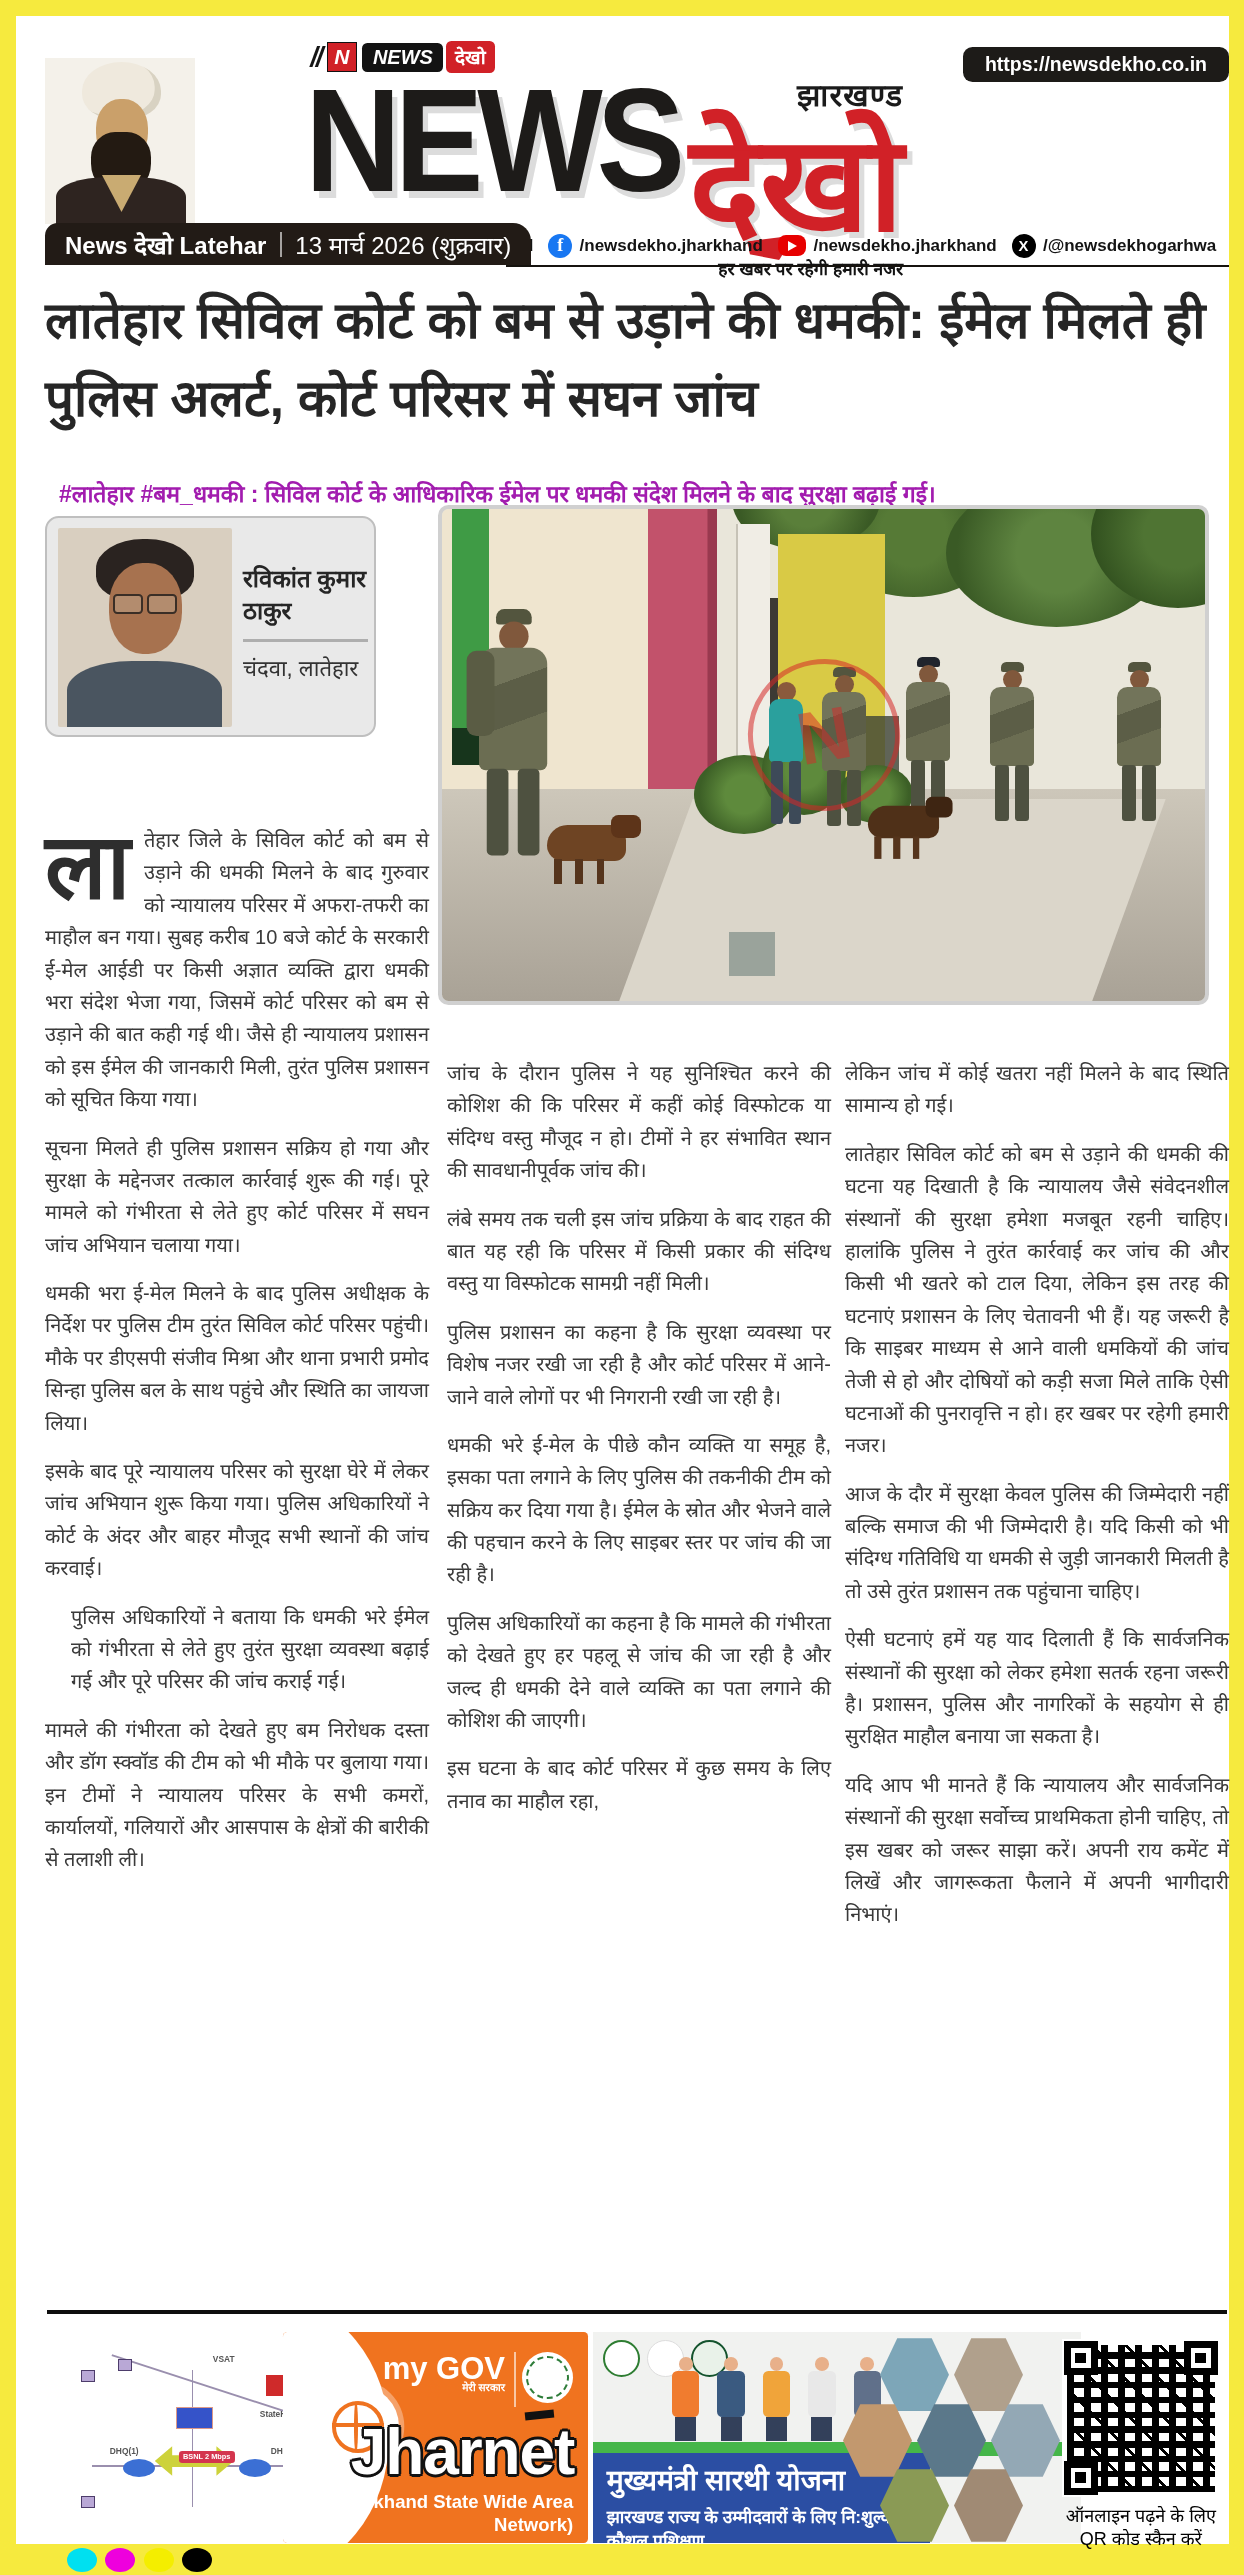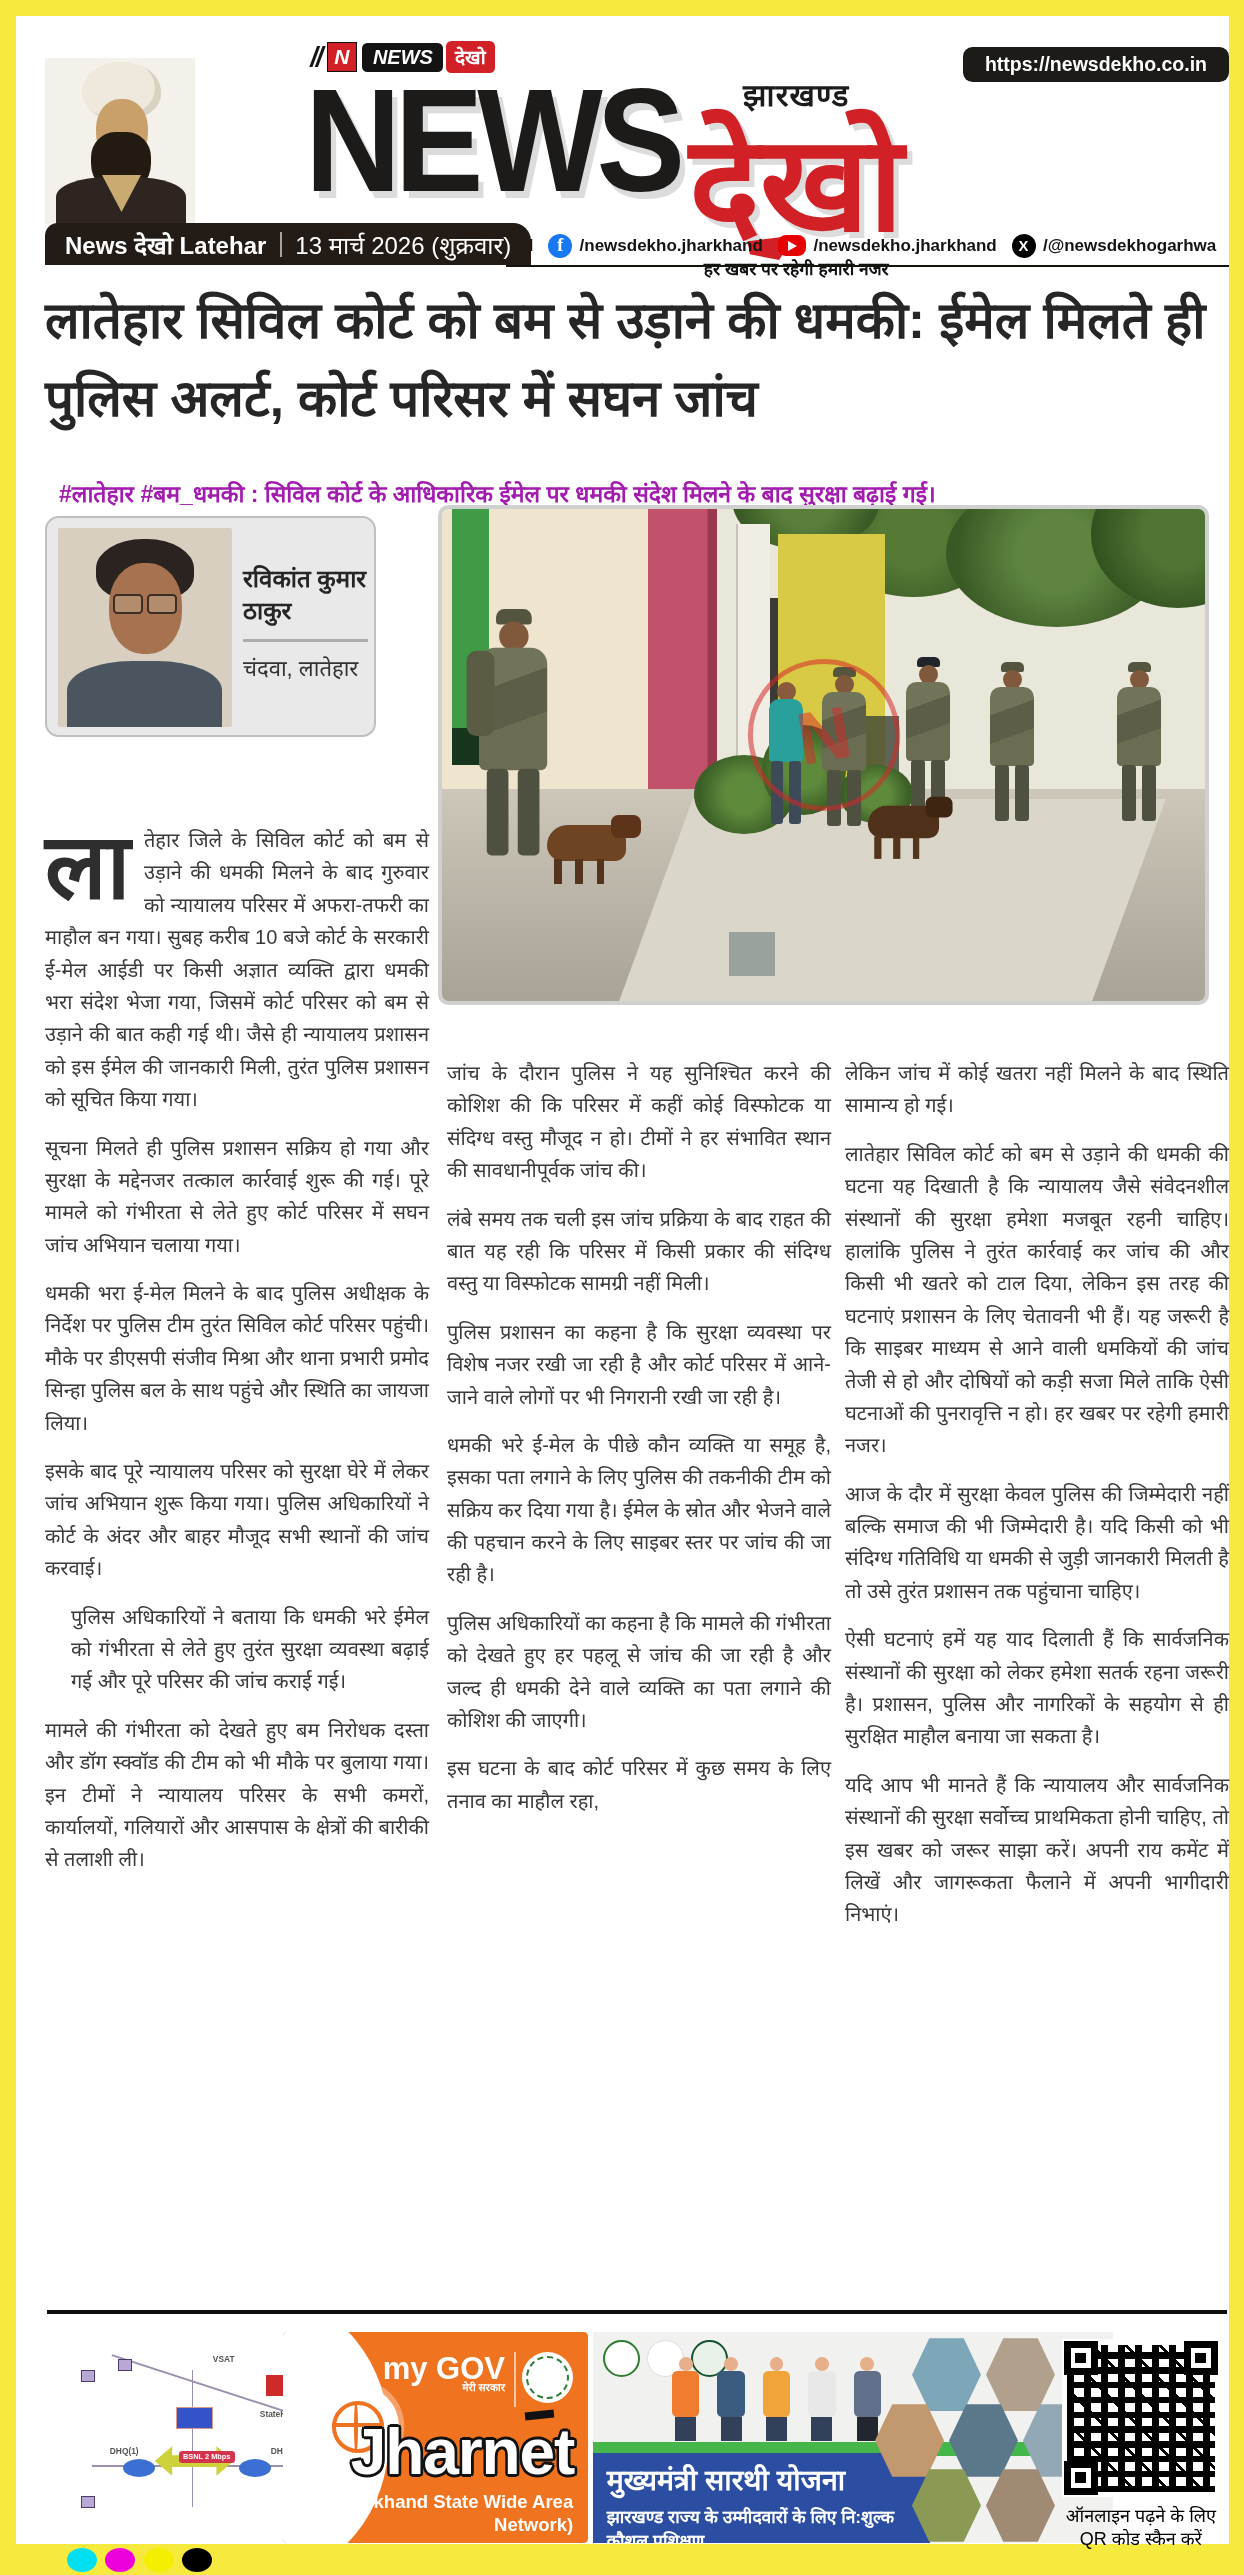--- a/index.html
+++ b/index.html
@@ -21,21 +21,21 @@
   .logo{position:absolute;left:289px;top:25px;width:685px;}
   .logo-badge{display:inline-flex;align-items:center;gap:5.3px;margin-left:5.3px;}
   .lb-slash{font-size:27.4px;font-weight:900;font-style:italic;color:#151515;letter-spacing:-2.1px;}
   .lb-n{width:28.5px;height:28.5px;background:#d12127;color:#fff;display:flex;align-items:center;justify-content:center;
         font-size:21px;font-weight:900;font-style:italic;border:1.6px solid #111;}
   .lb-news{background:#131313;color:#fff;font-style:italic;font-weight:800;font-size:20px;padding:3.2px 10.5px;border-radius:5.3px;}
   .lb-dekho{background:#d12127;color:#fff;font-weight:800;font-size:19px;padding:3.2px 9.5px;border-radius:5.3px;margin-left:-3.2px;}
   .logo-main{display:flex;align-items:flex-start;margin-top:0;}
   .logo-news{font-size:133px;font-weight:900;letter-spacing:-6.3px;line-height:.92;color:#1d1b19;
              transform:scaleY(1.1);transform-origin:top left;text-shadow:5.3px 6.3px 0 #dcdcdc;}
-  .logo-right{display:flex;flex-direction:column;align-items:center;margin-left:10.5px;}
+  .logo-right{display:flex;flex-direction:column;align-items:flex-end;margin-left:10.5px;}
   .logo-state{font-size:31px;font-weight:800;color:#1b1b1b;letter-spacing:1.1px;}
   .logo-dekho{font-size:133px;font-weight:800;color:#d12127;line-height:1.05;text-shadow:5.3px 6.3px 0 #dcdcdc;}
   .logo-tagline{font-size:17.4px;font-weight:800;color:#121212;margin-top:1.1px;white-space:nowrap;}
   .logo-ribbon{position:absolute;left:444px;top:196px;width:47px;height:24px;background:#d12127;
                clip-path:polygon(0 0,100% 10%,60% 100%,0 55%);transform:rotate(-10deg);}
 
   .datebar{position:absolute;left:29px;top:207px;height:42px;padding:0 20px;background:#221b16;z-index:6;
            border-radius:12.7px 18px 0 0;display:flex;align-items:center;gap:13.7px;color:#fff;font-size:24px;}
   .datebar .ed{font-weight:800;}
   .datebar .sep{width:1.6px;height:25px;background:#ffffff99;}
@@ -139,21 +139,21 @@
   .jh-mygov .a{font-size:31px;font-weight:900;}
   .jh-mygov .b2{font-size:10.5px;font-weight:700;}
   .jh-div{position:absolute;right:72px;top:20px;width:1.6px;height:55px;background:#ffffff99;}
   .jh-seal{position:absolute;right:14.8px;top:20px;width:51px;height:51px;background:#fff;border-radius:50%;}
   .jh-seal i{position:absolute;inset:4.2px;border:2.6px dashed #2e7d39;border-radius:50%;}
   .jh-brand{position:absolute;right:13.7px;top:83px;font-size:64px;font-weight:900;color:#fff;letter-spacing:-1.1px;
             text-shadow:-2.6px 0 0 #121212,2.6px 0 0 #121212,0 -2.6px 0 #121212,0 2.6px 0 #121212,-2.1px -2.1px 0 #121212,2.1px 2.1px 0 #121212,-2.1px 2.1px 0 #121212,2.1px -2.1px 0 #121212;}
   .jh-cap{position:absolute;right:35px;top:79px;width:28.5px;height:8.4px;background:#111;transform:rotate(-6deg);}
   .jh-sub{position:absolute;right:14.8px;top:158px;width:248px;font-size:18.5px;font-weight:800;color:#fff;text-align:right;line-height:1.25;}
 
-  .ad-sarthi{position:absolute;left:548px;top:0;width:488px;height:211px;background:#f1f2f0;overflow:hidden;padding-left:32px;}
+  .ad-sarthi{position:absolute;left:548px;top:0;width:488px;height:211px;background:#f1f2f0;overflow:hidden;}
   .sa-logos{position:absolute;left:9.5px;top:8.4px;display:flex;gap:7.4px;}
   .sa-logos i{display:block;width:37px;height:37px;border-radius:50%;background:#fff;box-sizing:border-box;}
   .sa-l1{border:2.1px solid #2e7d32;}
   .sa-l2{border:1.6px solid #ddd;}
   .sa-l3{border:2.1px solid #14532d;background:#e9f2e9 !important;}
   .sa-workers{position:absolute;left:79px;top:13.7px;width:221px;height:95px;display:flex;gap:18px;align-items:flex-end;}
   .wk{display:flex;flex-direction:column;align-items:center;}
   .wk i{display:block;width:13.7px;height:13.7px;border-radius:50%;background:#e8b08a;}
   .wk b{display:block;width:27.4px;height:46px;border-radius:5.3px;}
   .wk u{display:block;width:21px;height:24px;background:#33405a;}

